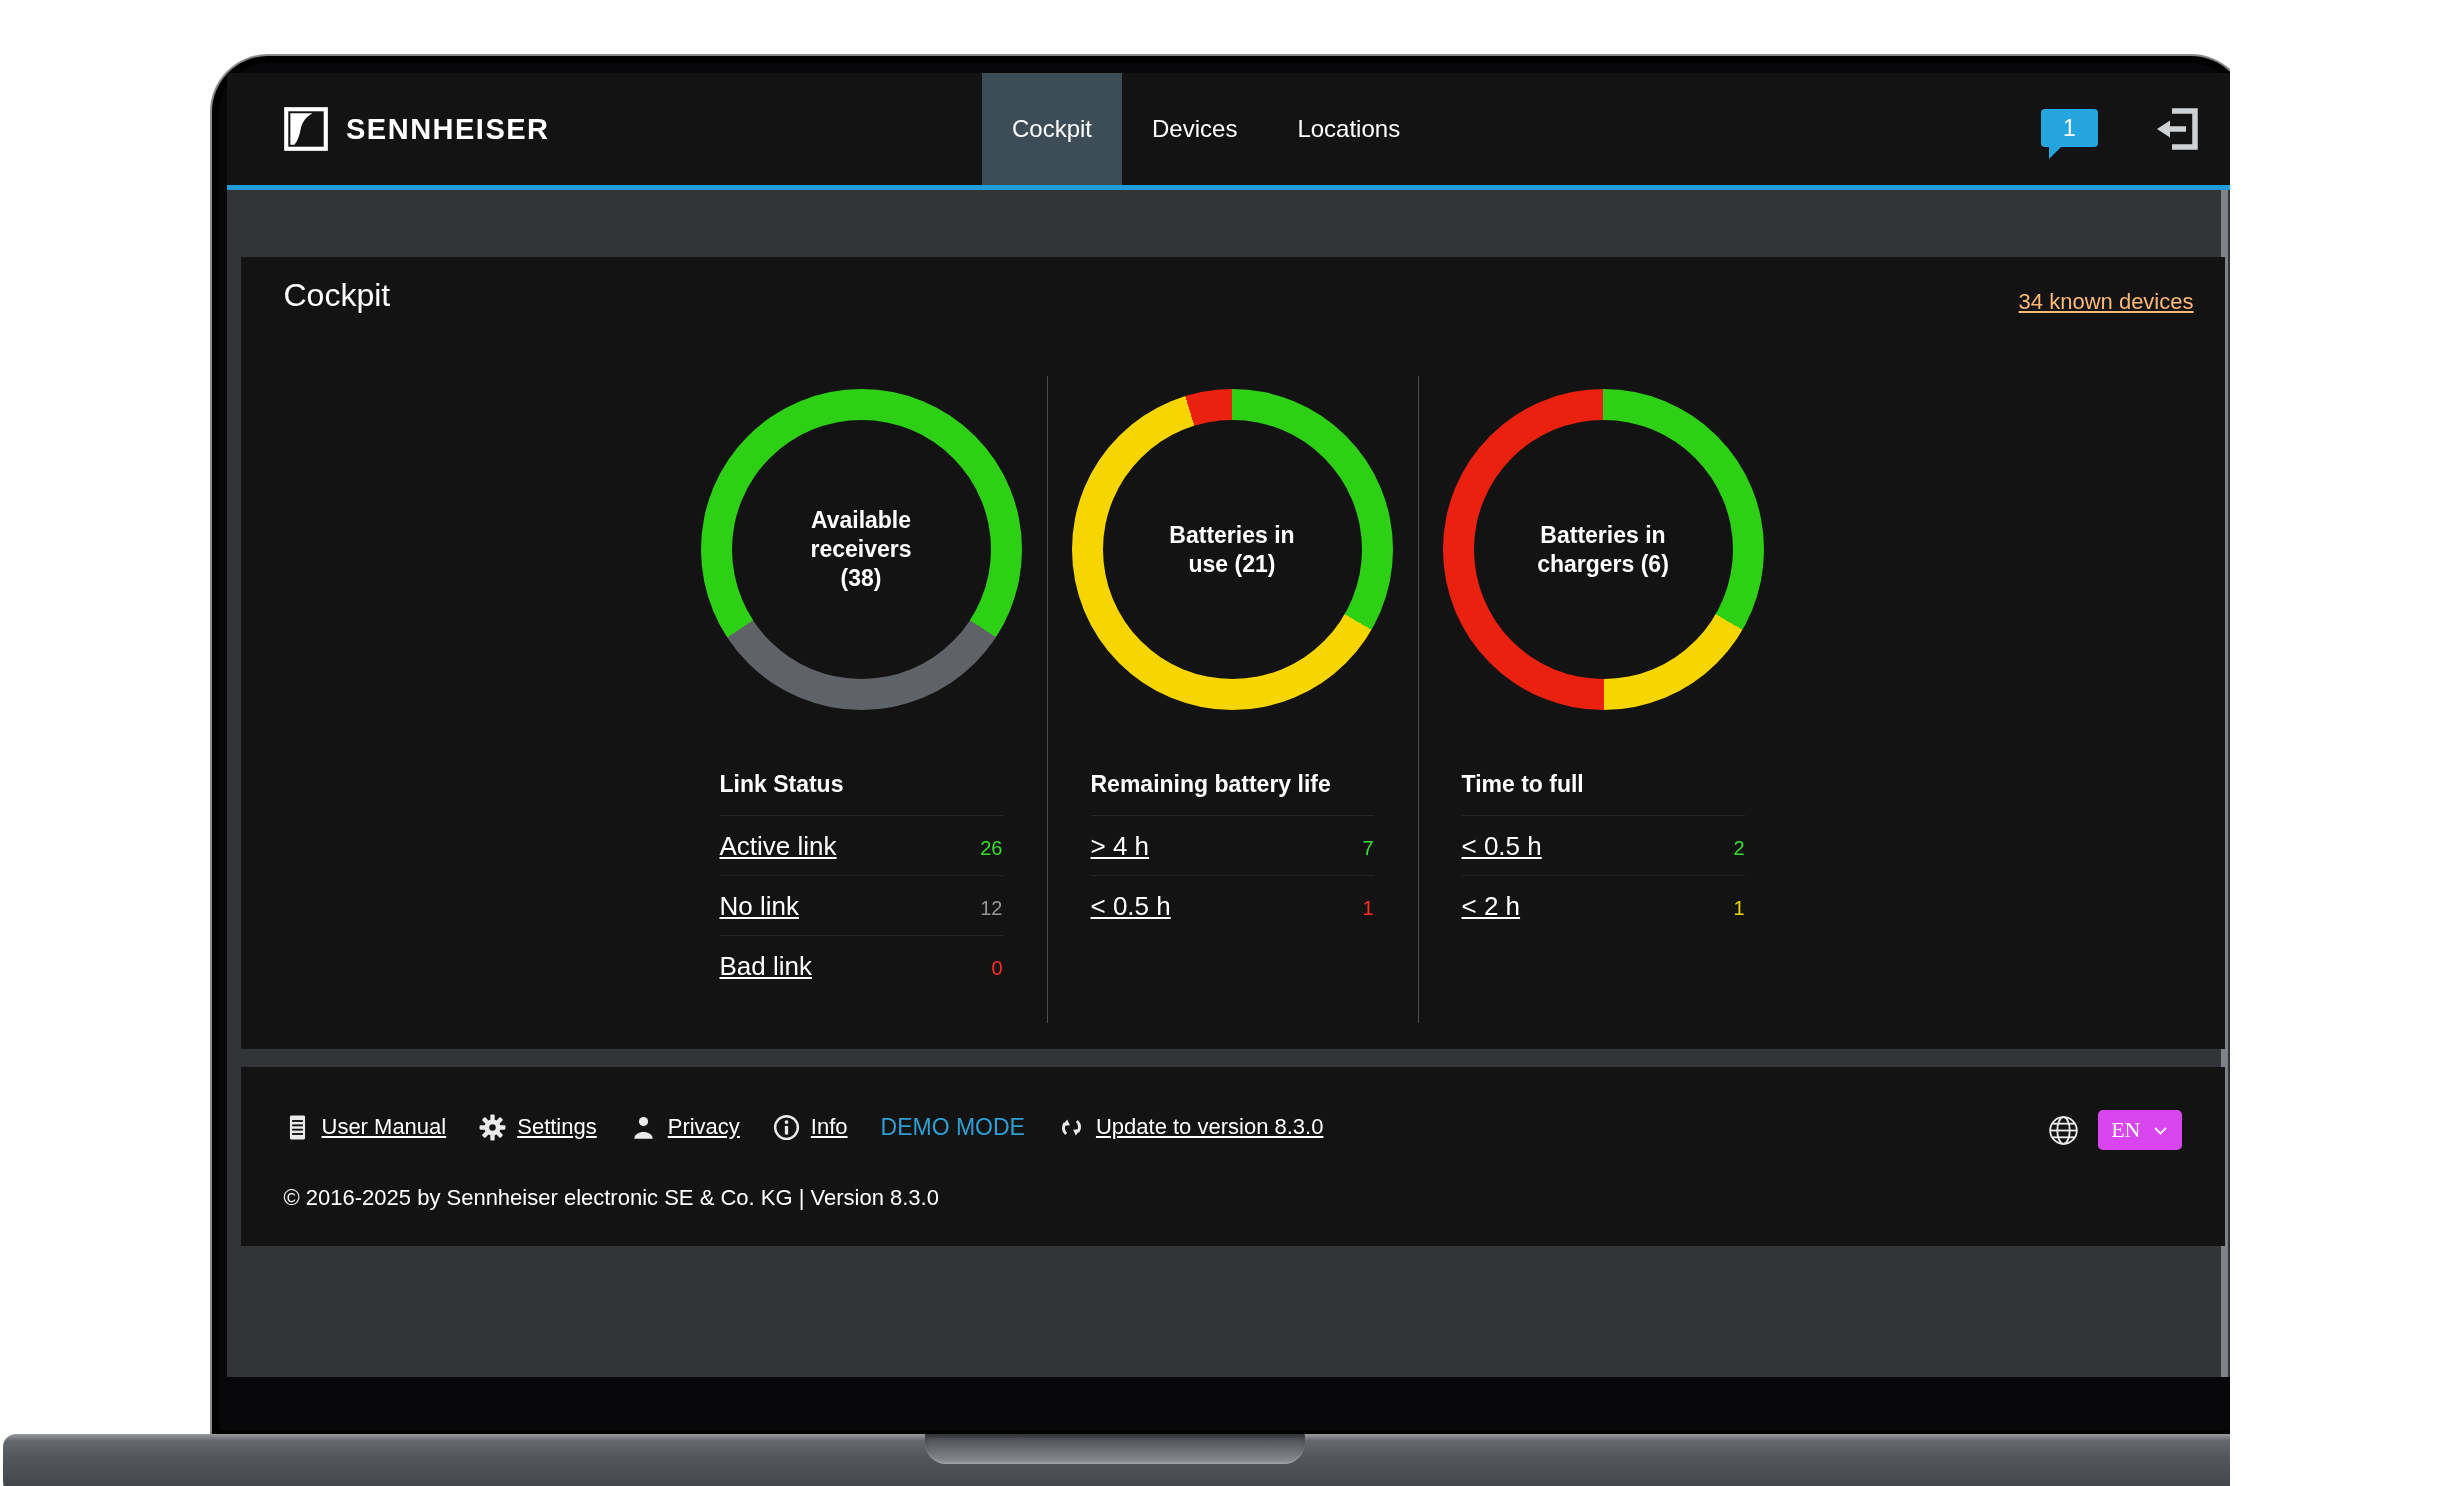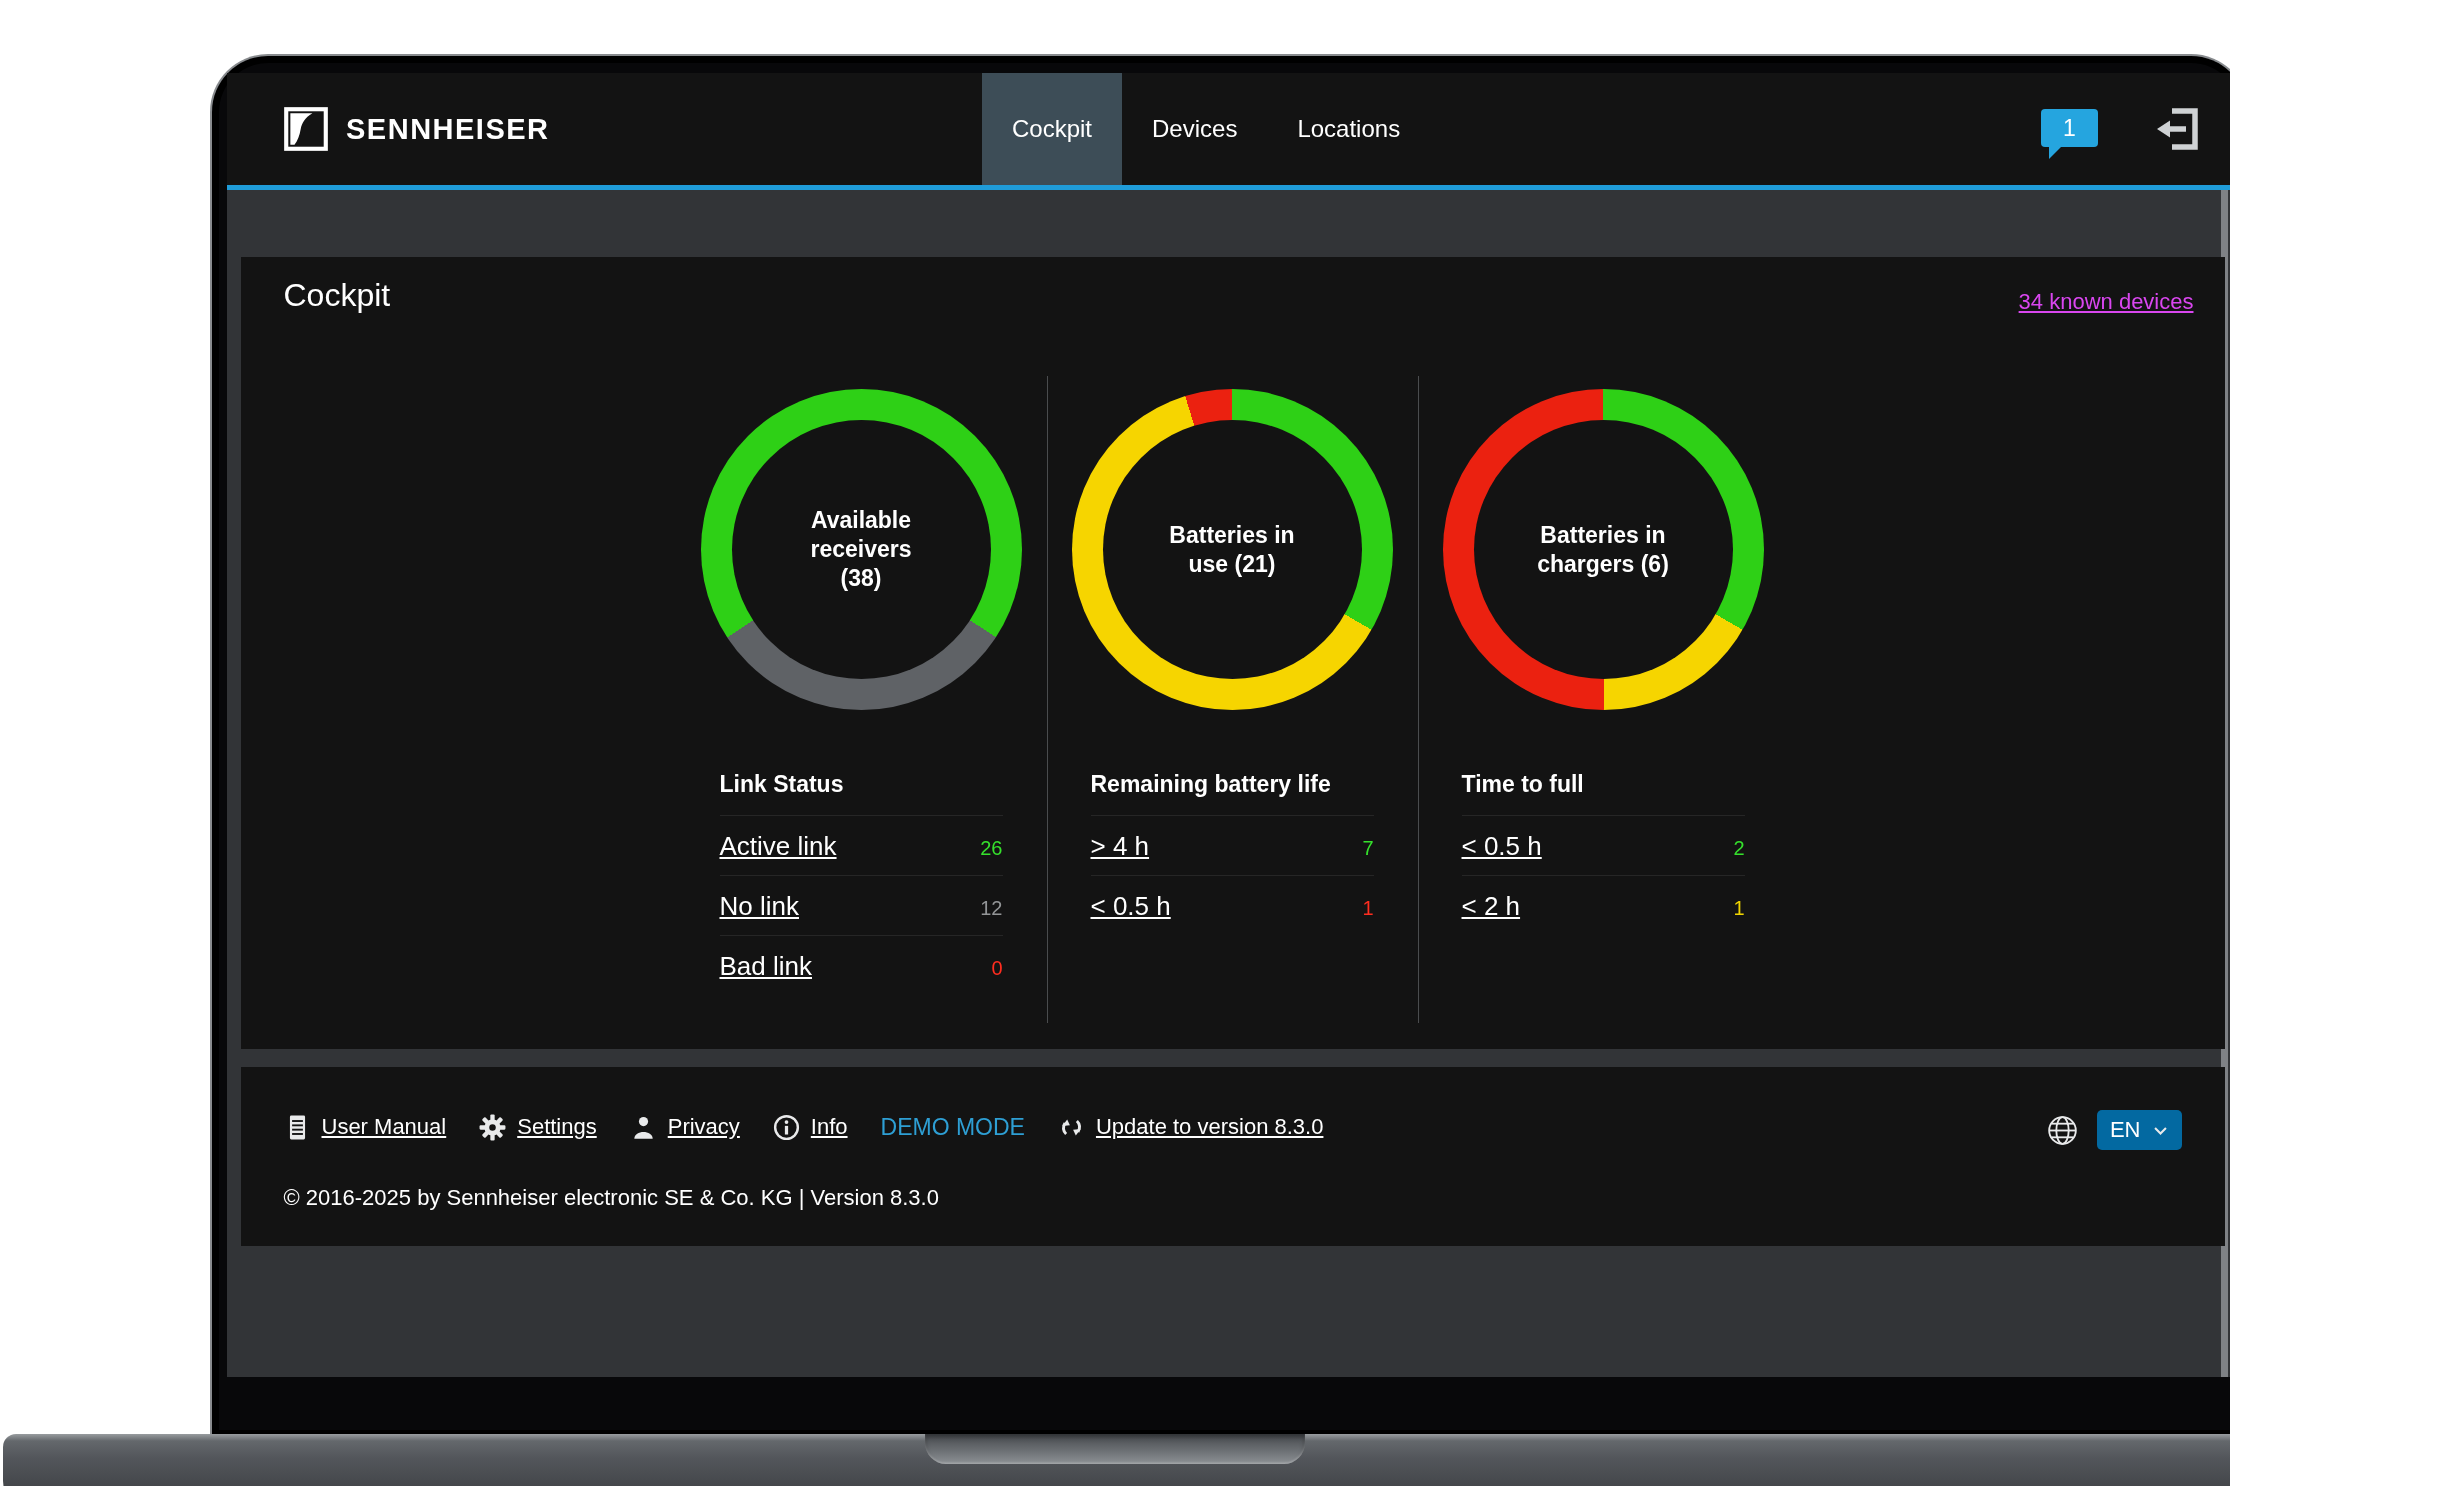--- a/index.html
+++ b/index.html
@@ -43,21 +43,21 @@
   .logout { position:absolute; right:29px; top:31px; width:50px; height:50px; }
 
   .accent-line { height:5px; background:#1F9CD9; }
 
   
   .page-body { position:absolute; top:117px; left:0; right:0; bottom:0; background:#323437; }
   .scrollbar-thumb { position:absolute; right:4.5px; top:0; bottom:0; width:6.5px; background:#7f8286; }
 
   .main-panel { position:absolute; left:13.5px; top:67px; width:1984px; height:792px; background:#131313; }
   .panel-title { position:absolute; left:43px; top:20px; font-size:32px; color:#fff; font-weight:400; }
-  .known-devices { position:absolute; right:31px; top:32px; font-size:22px; color:#d946ef;
+  .known-devices { position:absolute; right:31px; top:32px; font-size:22px; color:#fdba74;
     text-decoration:underline; white-space:nowrap; cursor:pointer; }
 
   .charts-row { position:absolute; left:50%; transform:translateX(-50%); top:119px;
     width:1114px; height:647px; display:flex; }
   .chart-col { width:371px; position:relative; }
   .v-divider { position:absolute; top:0; bottom:0; width:1.5px; background:#4a4c4e; }
   .v-divider.d1 { left:371px; } .v-divider.d2 { left:742px; }
 
   .donut { position:relative; width:321px; height:321px; margin:13px auto 0; border-radius:50%; }
   .donut-hole { position:absolute; inset:31px; background:#131313; border-radius:50%; }
@@ -74,23 +74,23 @@
   
   .footer-panel { position:absolute; left:13.5px; top:877px; width:1984px; height:179px; background:#131313; }
   .footer-links { position:absolute; left:43px; top:44px; height:32px; display:flex; align-items:center; }
   .flink { display:flex; align-items:flex-start; gap:11px; margin-right:33px; cursor:pointer; }
   .flink .txt { font-size:22px; color:#fff; text-decoration:underline; white-space:nowrap; }
   .ficon { width:27px; height:27px; flex:0 0 auto; }
   .demo-mode { font-size:23px; color:#2E9FD4; margin-right:33px; white-space:nowrap; }
   .copyright { position:absolute; left:43px; top:118px; font-size:22px; color:#fff; white-space:nowrap; }
   .lang { position:absolute; right:43px; top:43px; display:flex; align-items:center; gap:19px; }
   .globe { width:31px; height:31px; }
-  .lang-btn { display:flex; align-items:center; gap:11px; background:#0369a1; border:none;
+  .lang-btn { display:flex; align-items:center; gap:11px; background:#d946ef; border:none;
     border-radius:5px; padding:7px 13px; color:#fff; font-size:22px; cursor:pointer;
-    font-family:Liberation Sans, sans-serif; }
+    font-family:Liberation Serif, serif; }
   .chev { width:17px; height:17px; }
 </style>
 </head>
 <body>
 
 <div id="stage">
 
   <div class="laptop-lid"></div>
   <div class="laptop-base"></div>
   <div class="base-notch"></div>

